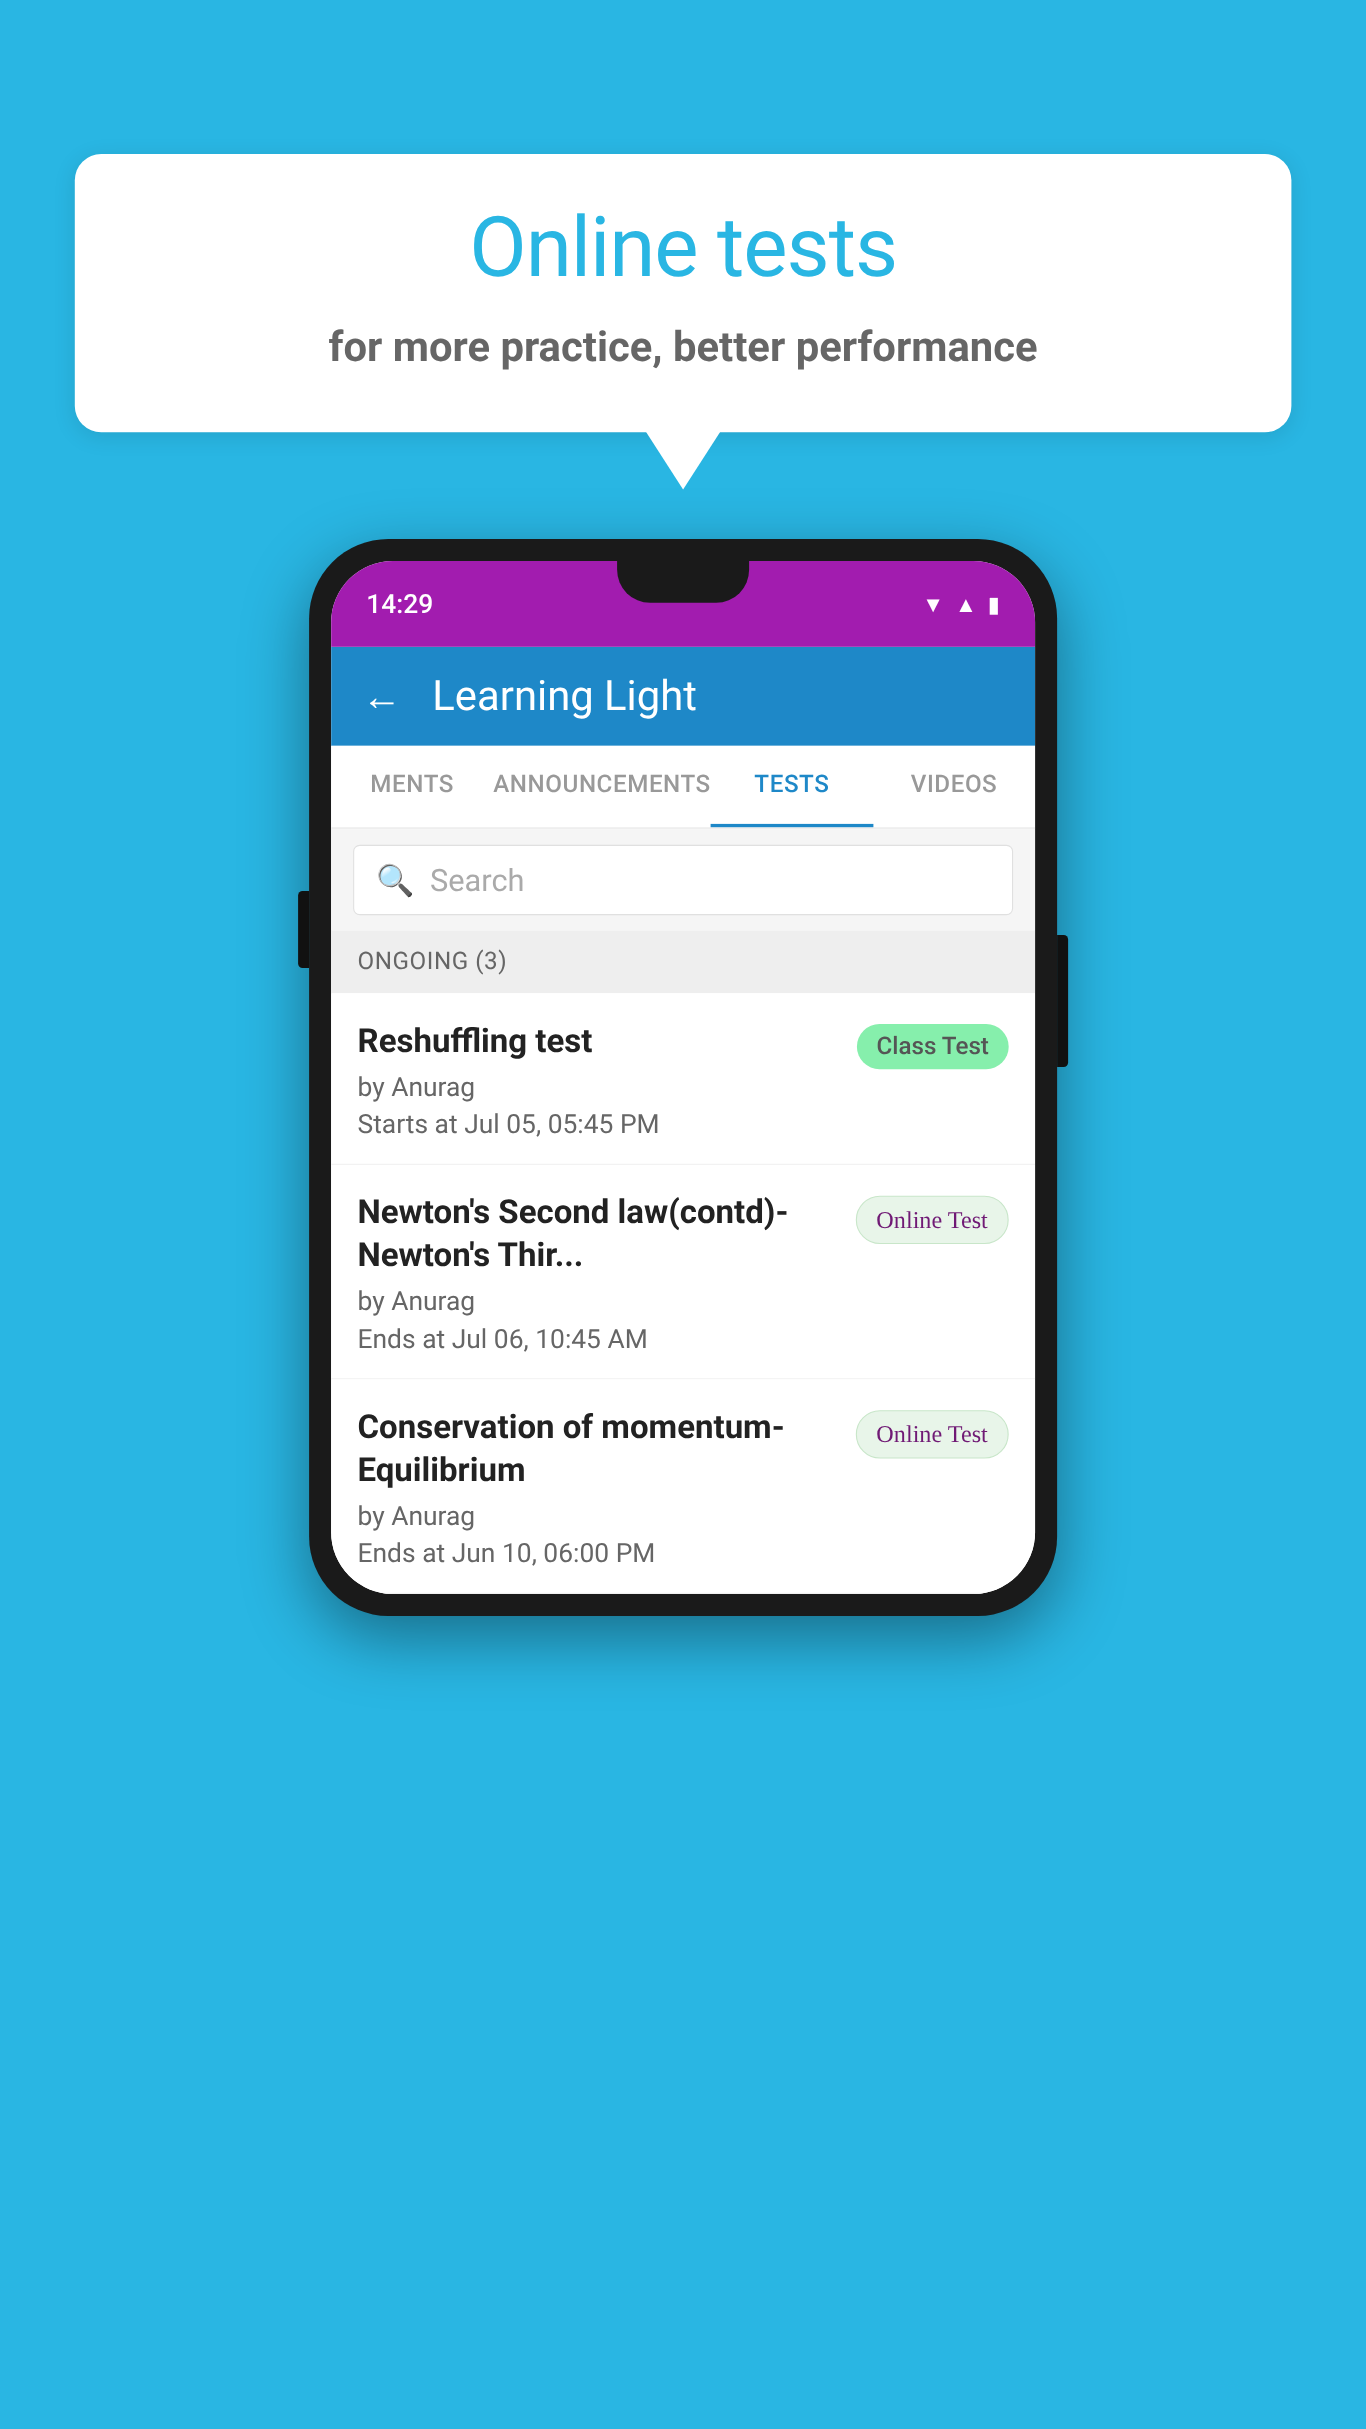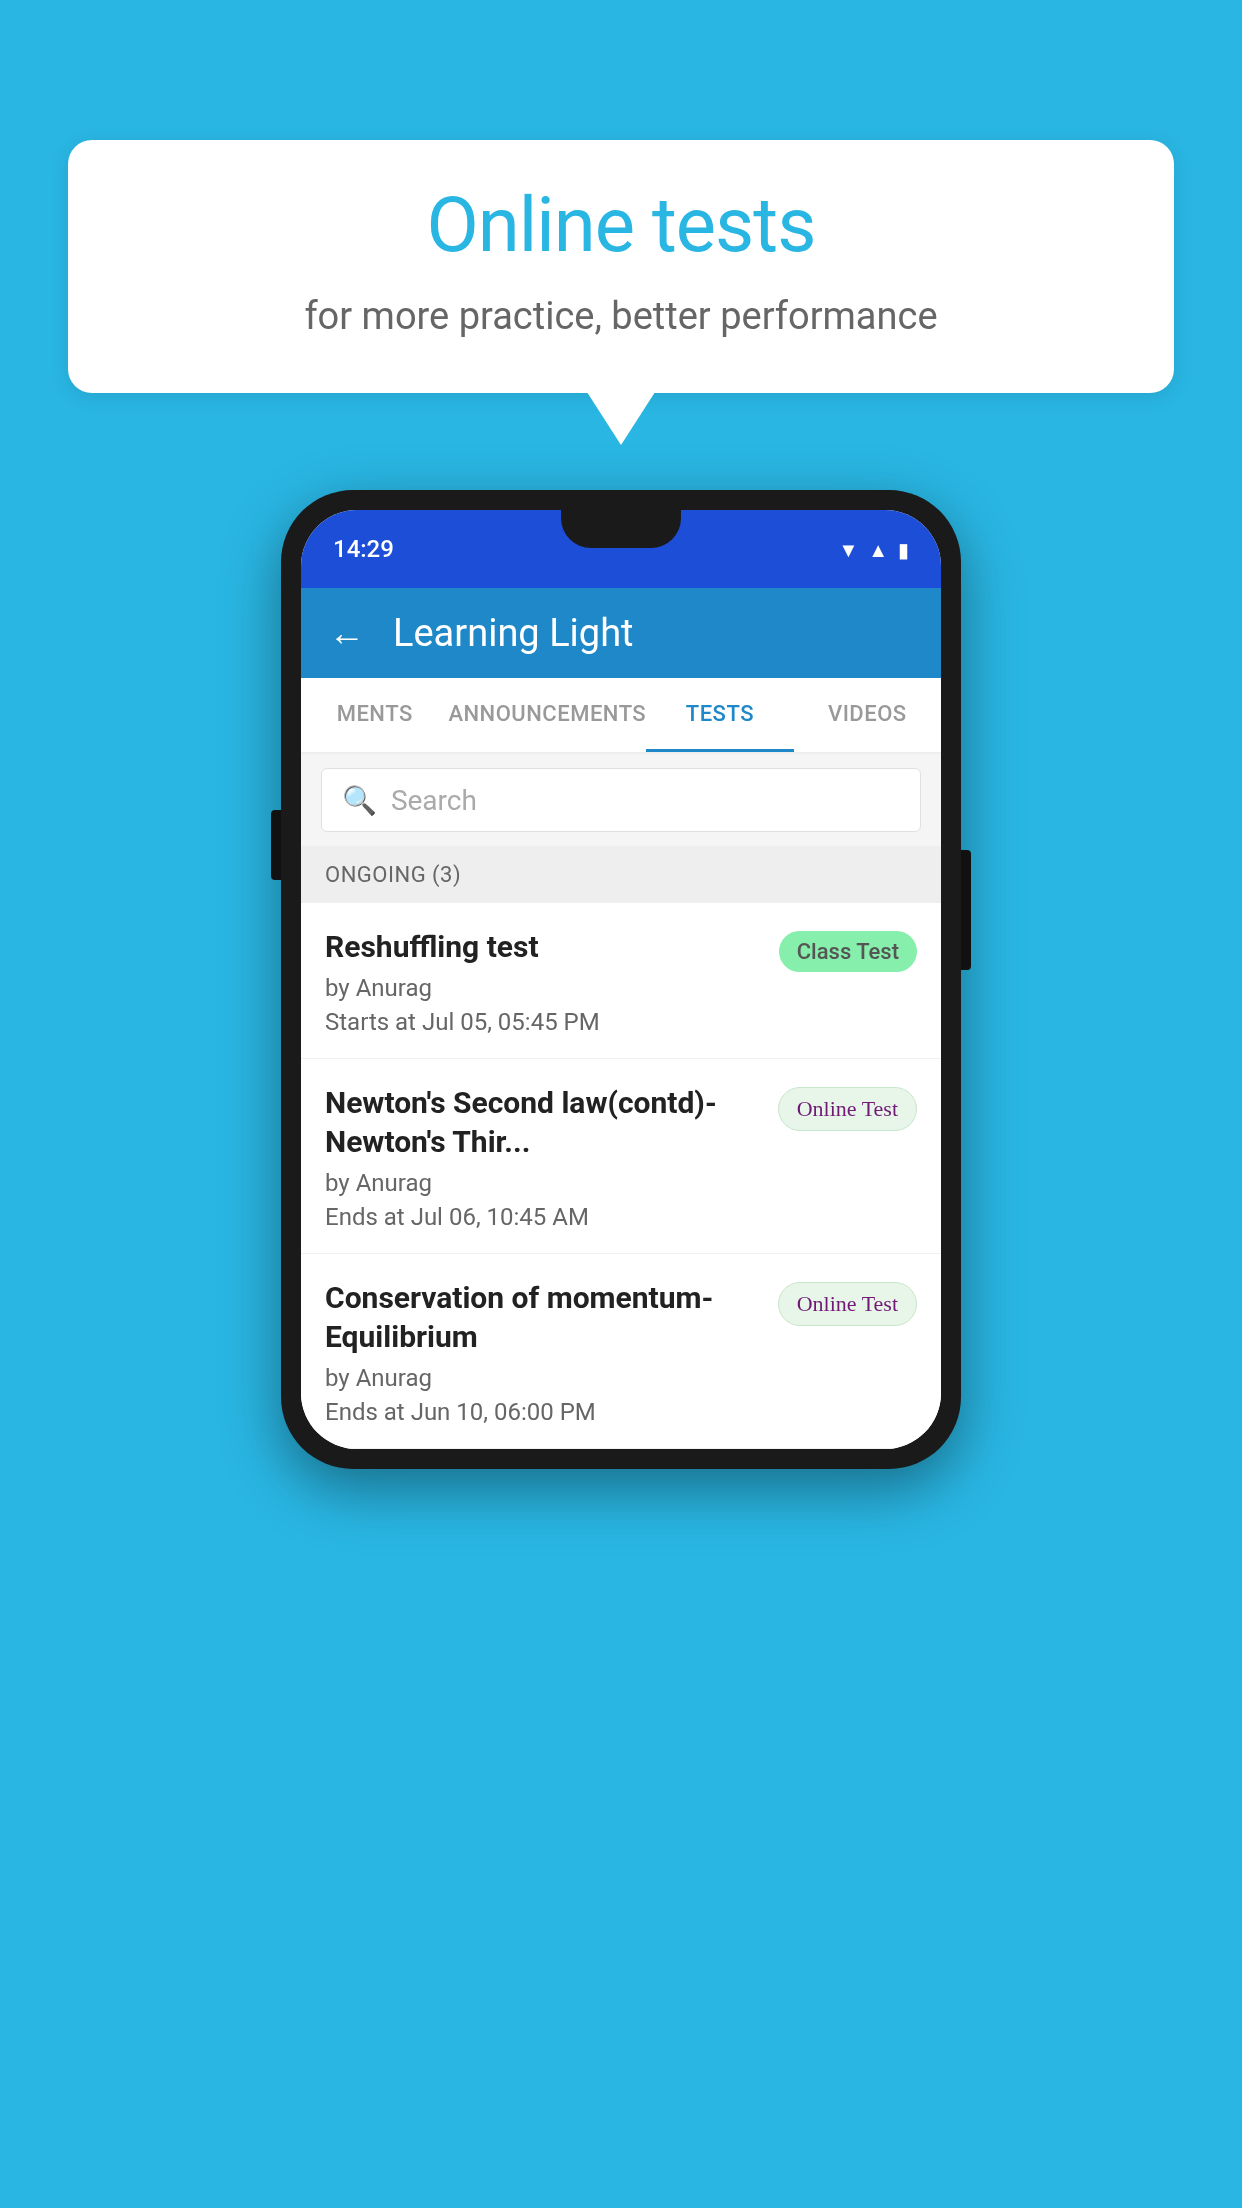--- a/index.html
+++ b/index.html
@@ -46,21 +46,21 @@
       font-size: 76px;
       color: #29B6E3;
       font-weight: 400;
       margin-bottom: 24px;
       letter-spacing: -1px;
     }
 
     .speech-bubble-subtitle {
       font-size: 38px;
       color: #666;
-      font-weight: 400;
+      font-weight: 700;
     }
 
     
     .phone-wrapper {
       position: absolute;
       top: 490px;
       left: 50%;
       transform: translateX(-50%);
       width: 680px;
     }
@@ -99,21 +99,21 @@
 
     .phone-screen {
       background: white;
       border-radius: 56px;
       overflow: hidden;
       position: relative;
     }
 
     
     .phone-notch-bar {
-      background: #1d4ed8;
+      background: #a21caf;
       height: 78px;
       display: flex;
       align-items: center;
       justify-content: space-between;
       padding: 0 32px;
       position: relative;
     }
 
     .phone-notch-bar::after {
       content: '';

